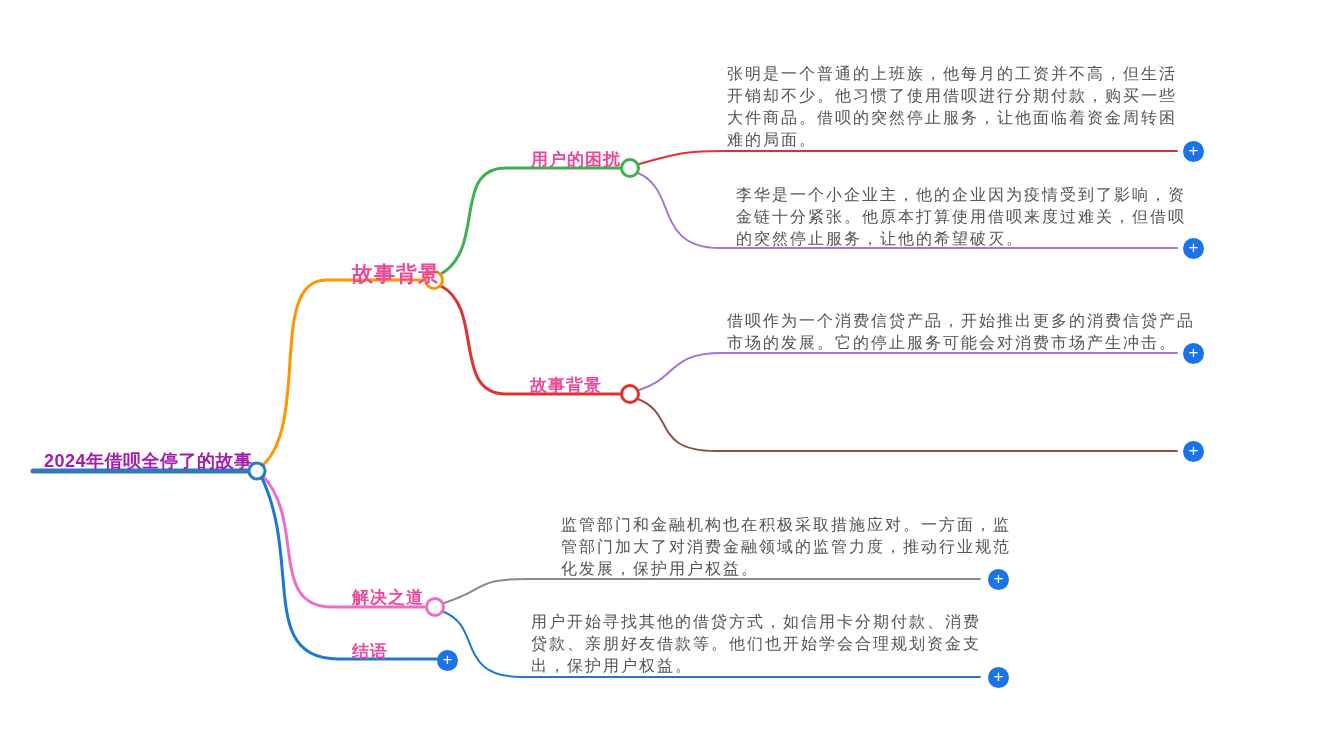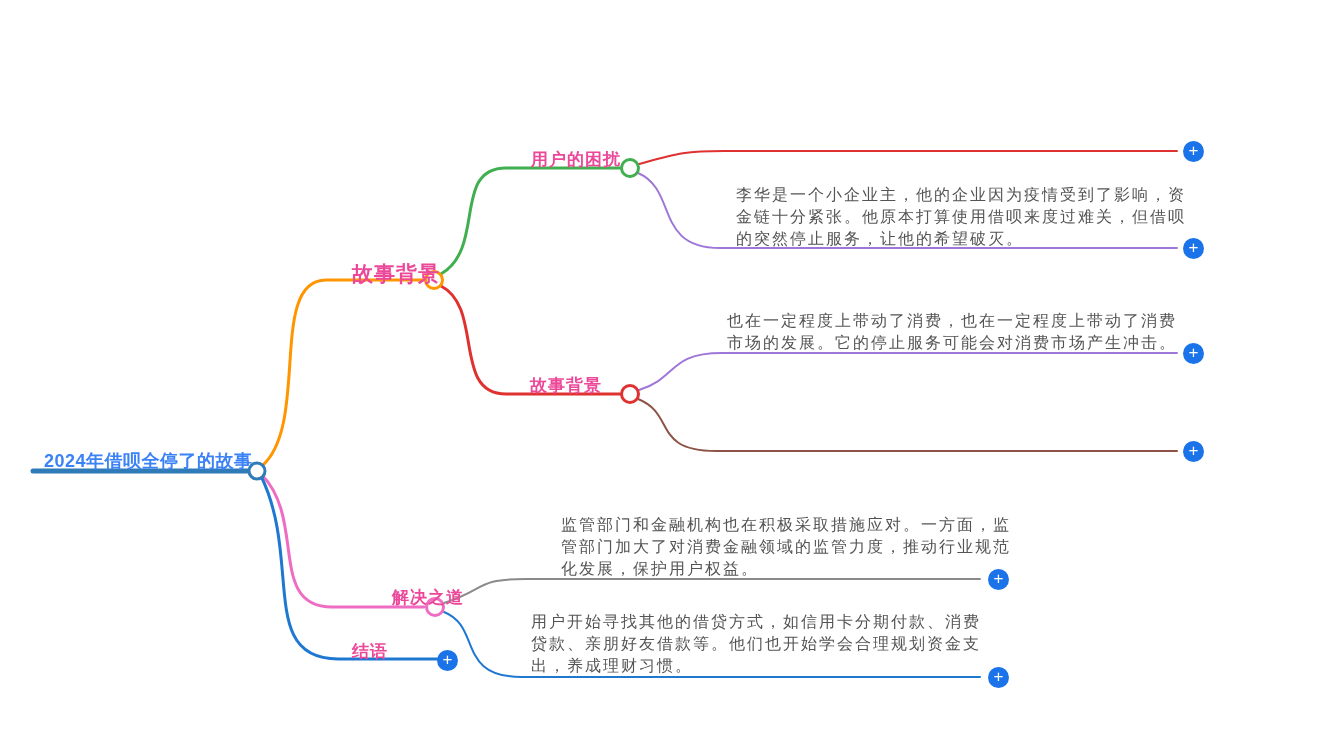--- a/index.html
+++ b/index.html
@@ -2,25 +2,25 @@
 <html><head>
 <meta charset="utf-8">
 <style>
   html,body{margin:0;padding:0;background:#fff;}
   .canvas{
     position:relative;width:1332px;height:742px;overflow:hidden;background:#fff;
     font-family:"Liberation Sans","DejaVu Sans",sans-serif;
   }
   .canvas svg{position:absolute;left:0;top:0;width:1332px;height:742px;}
   .label{position:absolute;white-space:nowrap;color:#ec4899;font-weight:bold;}
-  .root-label{left:44px;top:449px;font-size:18px;color:#3b82f6;letter-spacing:.5px;}
+  .root-label{left:44px;top:449px;font-size:18px;color:#a21caf;letter-spacing:.5px;}
   .lbl-background{left:352px;top:260px;font-size:21px;letter-spacing:1px;}
   .lbl-user{left:531px;top:148px;font-size:17px;letter-spacing:1px;}
   .lbl-social{left:530px;top:374px;font-size:17px;letter-spacing:1px;}
-  .lbl-solution{left:352px;top:586px;font-size:17px;letter-spacing:1px;margin-left:40px;}
+  .lbl-solution{left:352px;top:586px;font-size:17px;letter-spacing:1px;}
   .lbl-conclusion{left:352px;top:640px;font-size:17px;letter-spacing:1px;}
   .leaf{
     position:absolute;width:470px;font-size:16px;line-height:22px;color:#545454;
     letter-spacing:2px;white-space:pre-line;font-weight:normal;
   }
   .leaf1{left:727px;top:63px;}
   .leaf2{left:727px;top:184px;margin-left:9px;}
   .leaf3{left:727px;top:310px;}
   .leaf4{left:727px;top:389px;}
   .leaf5{left:561px;top:514px;}
@@ -68,31 +68,35 @@
     <circle cx="435" cy="607" r="8.5" stroke-width="3" fill="#ffffff" stroke="#ee6dc3"></circle>
   </svg>
 
   <div class="label root-label">2024年借呗全停了的故事</div>
   <div class="label lbl-background">故事背景</div>
   <div class="label lbl-user">用户的困扰</div>
   <div class="label lbl-social">故事背景</div>
   <div class="label lbl-solution">解决之道</div>
   <div class="label lbl-conclusion">结语</div>
 
+  <div class="leaf leaf1">张明是一个普通的上班族，他每月的工资并不高，但生活
+开销却不少。他习惯了使用借呗进行分期付款，购买一些
+大件商品。借呗的突然停止服务，让他面临着资金周转困
+难的局面。</div>
   <div class="leaf leaf2">李华是一个小企业主，他的企业因为疫情受到了影响，资
 金链十分紧张。他原本打算使用借呗来度过难关，但借呗
 的突然停止服务，让他的希望破灭。</div>
-  <div class="leaf leaf3">也在一定程度上带动了消费，也在一定程度上带动了消费
+  <div class="leaf leaf3">借呗作为一个消费信贷产品，开始推出更多的消费信贷产品
 市场的发展。它的停止服务可能会对消费市场产生冲击。</div>
   <div class="leaf leaf5">监管部门和金融机构也在积极采取措施应对。一方面，监
 管部门加大了对消费金融领域的监管力度，推动行业规范
 化发展，保护用户权益。</div>
   <div class="leaf leaf6">用户开始寻找其他的借贷方式，如信用卡分期付款、消费
 贷款、亲朋好友借款等。他们也开始学会合理规划资金支
-出，养成理财习惯。</div>
+出，保护用户权益。</div>
 
   <div class="plus p1">
     <span>+</span>
   </div>
   <div class="plus p2">
     <span>+</span>
   </div>
   <div class="plus p3">
     <span>+</span>
   </div>

